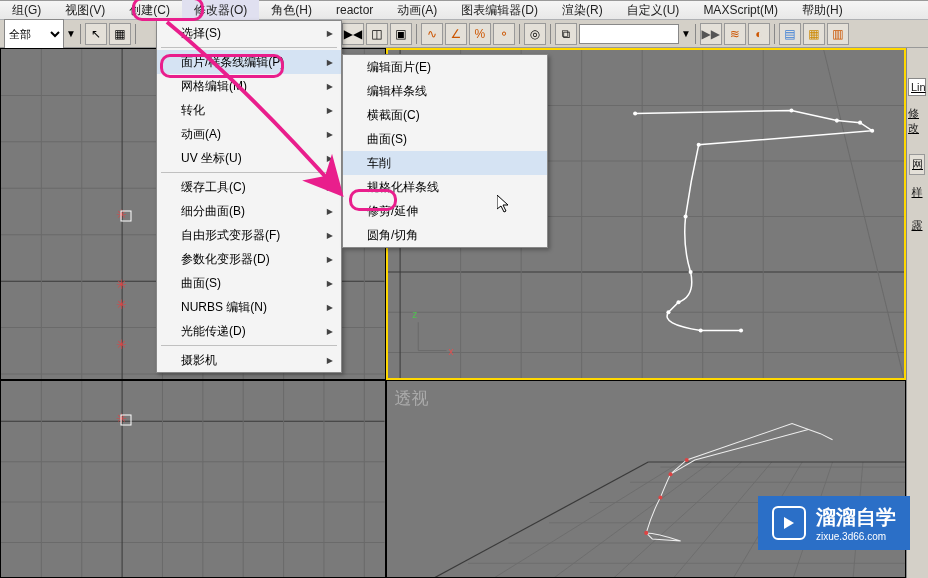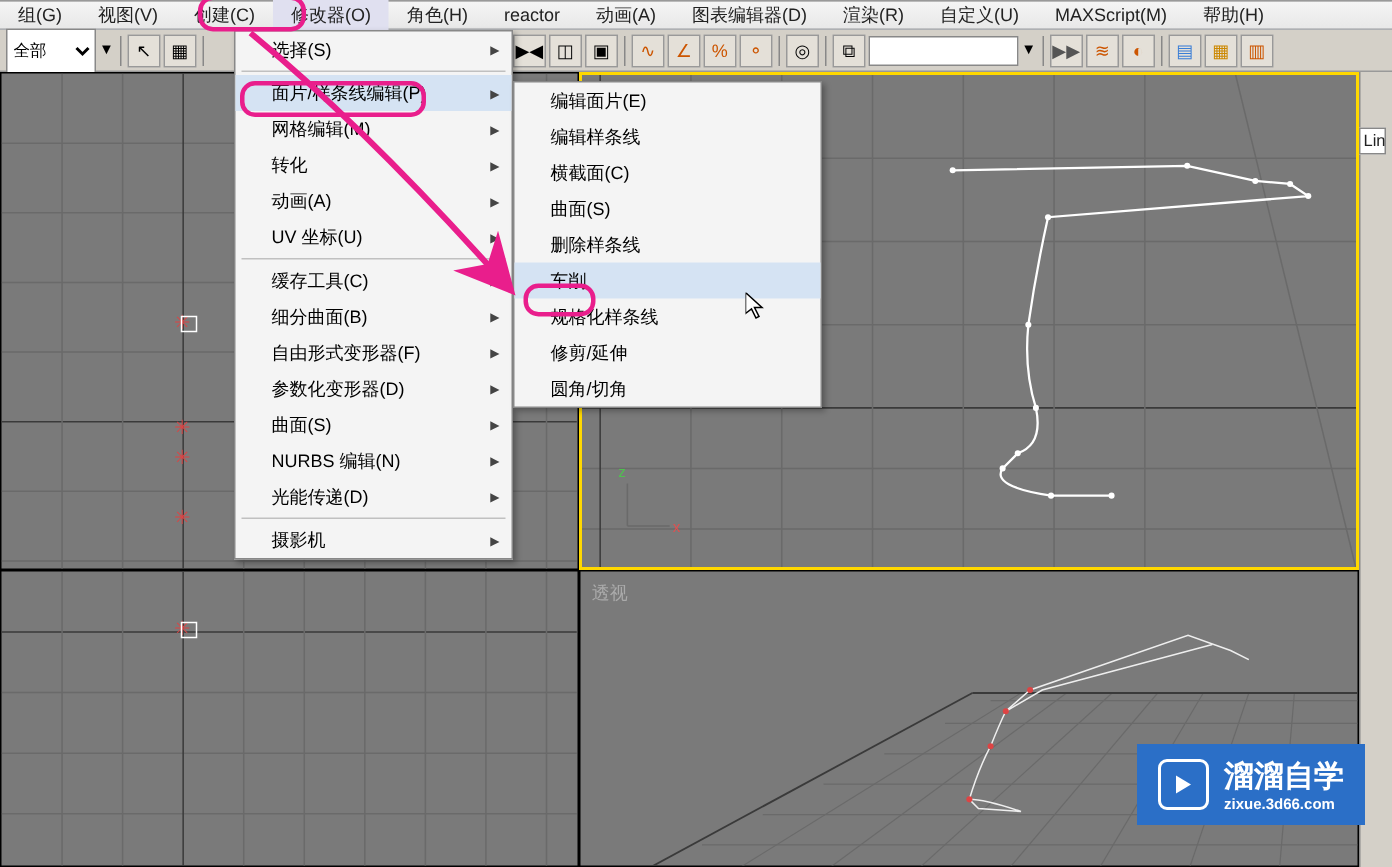--- a/index.html
+++ b/index.html
@@ -19,46 +19,46 @@
     .toolbar { background: #d4d0c8; height: 28px; display: flex; align-items: center; padding: 0 4px; gap: 2px; border-bottom: 1px solid #999; }
     .tb-select { background: #fff; border: 1px solid #888; height: 30px; width: 60px; font-size: 11px; }
     .tb-divider { width: 1px; height: 20px; background: #888; margin: 0 2px; }
     .tb-btn { width: 22px; height: 22px; border: 1px solid #999; background: #e4e0d8; display: flex; align-items: center; justify-content: center; font-size: 12px; }
     .tb-input { width: 100px; height: 20px; background: #fff; border: 1px solid #888; }
     
     .viewport-area { display: flex; height: 530px; }
     .viewports { flex: 1; display: grid; grid-template-columns: 1fr 1.35fr; grid-template-rows: 332px 1fr; gap: 0; background: #7a7a7a; }
     .viewport { background: #7a7a7a; border: 1px solid #000; position: relative; overflow: hidden; }
     .viewport.active { border: 2px solid #ffd800; }
-    .vp-label { position: absolute; top: 6px; left: 8px; color: #aaa; font-size: 12px; z-index: 2; }
+    .vp-label { position: absolute; top: 6px; left: 8px; color: #aaa; font-size: 17px; z-index: 2; }
     .vp-grid { position: absolute; inset: 0; }
     .vp-grid line { stroke: #6a6a6a; stroke-width: 1; }
     .vp-grid line.major { stroke: #3a3a3a; }
     .vp-axis-x { stroke: #e05050; stroke-width: 1.5; }
     .vp-axis-y { stroke: #50c050; stroke-width: 1.5; }
     .vp-axis-letter { font-size: 10px; font-family: Arial; }
     
     .spline-path { stroke: #fff; stroke-width: 1.5; fill: none; }
     
     .menu-panel { position: absolute; background: #f4f4f4; border: 1px solid #888; box-shadow: 2px 2px 4px rgba(0,0,0,0.3); font-size: 12px; z-index: 50; }
     .menu1 { left: 156px; top: 20px; width: 186px; }
     .menu2 { left: 342px; top: 54px; width: 206px; }
     .menu-row { height: 24px; display: flex; align-items: center; padding: 0 8px 0 24px; cursor: default; position: relative; }
     .menu-row.hover { background: #d5e3f3; }
     .menu-row.has-sub::after { content: "▶"; position: absolute; right: 8px; font-size: 8px; color: #444; }
     .menu-sep { height: 1px; background: #c0c0c0; margin: 2px 4px; }
     
     .right-panel { width: 22px; background: #d4d0c8; border-left: 1px solid #888; }
     
-    .side-controls { position: absolute; right: 0; top: 70px; width: 22px; display: flex; flex-direction: row; gap: 2px; align-items: center; font-size: 10px; }
+    .side-controls { position: absolute; right: 0; top: 70px; width: 22px; display: flex; flex-direction: column; gap: 2px; align-items: center; font-size: 10px; text-decoration: underline; }
     .side-label { font-size: 11px; color: #222; padding: 2px; }
     
     .watermark { position: absolute; right: 18px; bottom: 28px; background: #2b6fc7; color: #fff; padding: 8px 14px; display: flex; align-items: center; gap: 10px; font-size: 20px; font-weight: bold; }
     .watermark-icon { width: 34px; height: 34px; border: 2px solid #fff; border-radius: 6px; display: flex; align-items: center; justify-content: center; }
-    .watermark-sub { font-size: 10px; font-weight: bold; display: block; }
+    .watermark-sub { font-size: 10px; font-weight: normal; display: block; }
     
     .cursor-arrow { position: absolute; left: 497px; top: 195px; z-index: 110; pointer-events: none; }
   </style>
 </head>
 <body>
 
 <div class="menubar">
   <span class="menubar-item">组(G)</span>
   <span class="menubar-item">视图(V)</span>
   <span class="menubar-item">创建(C)</span>
@@ -309,23 +309,20 @@
     </div>
   <div class="menu-row">
       <span>编辑样条线</span>
     </div>
   <div class="menu-row">
       <span>横截面(C)</span>
     </div>
   <div class="menu-row">
       <span>曲面(S)</span>
     </div>
-  <div class="menu-row">
-      <span>删除样条线</span>
-    </div>
   <div class="menu-row hover">
       <span>车削</span>
     </div>
   <div class="menu-row">
       <span>规格化样条线</span>
     </div>
   <div class="menu-row">
       <span>修剪/延伸</span>
     </div>
   <div class="menu-row">

